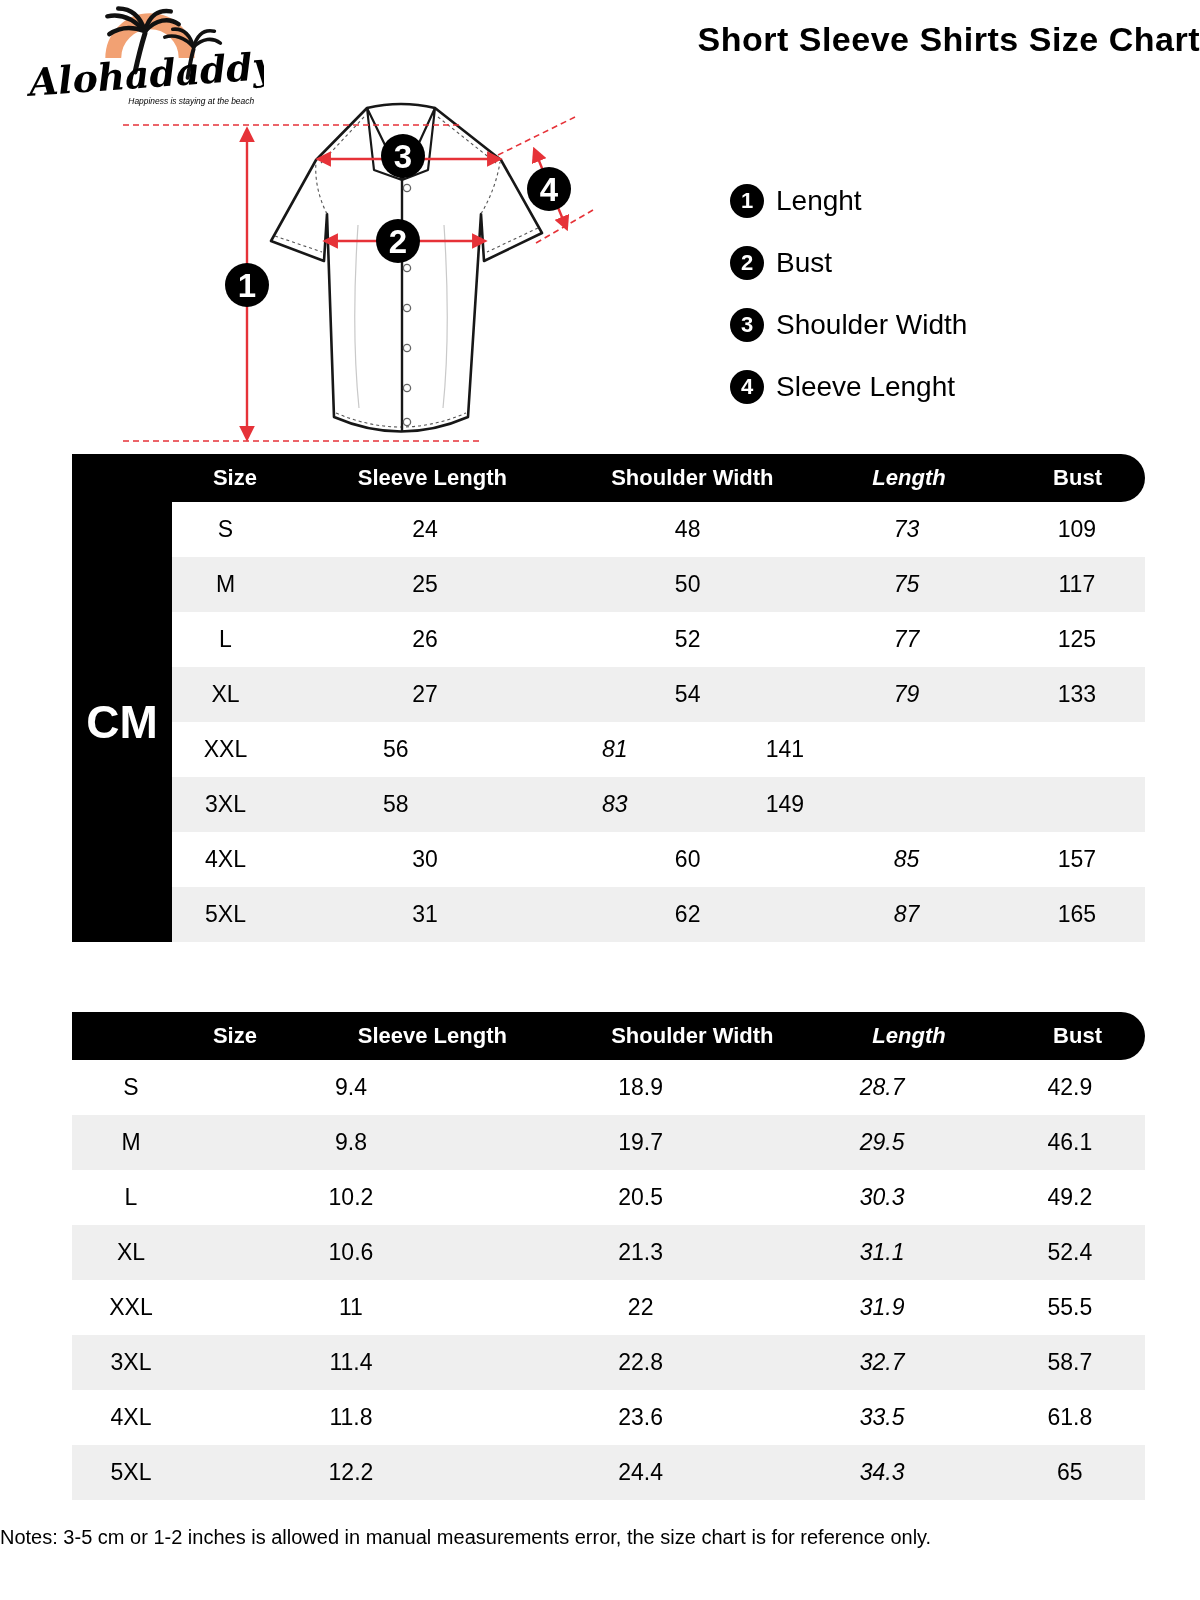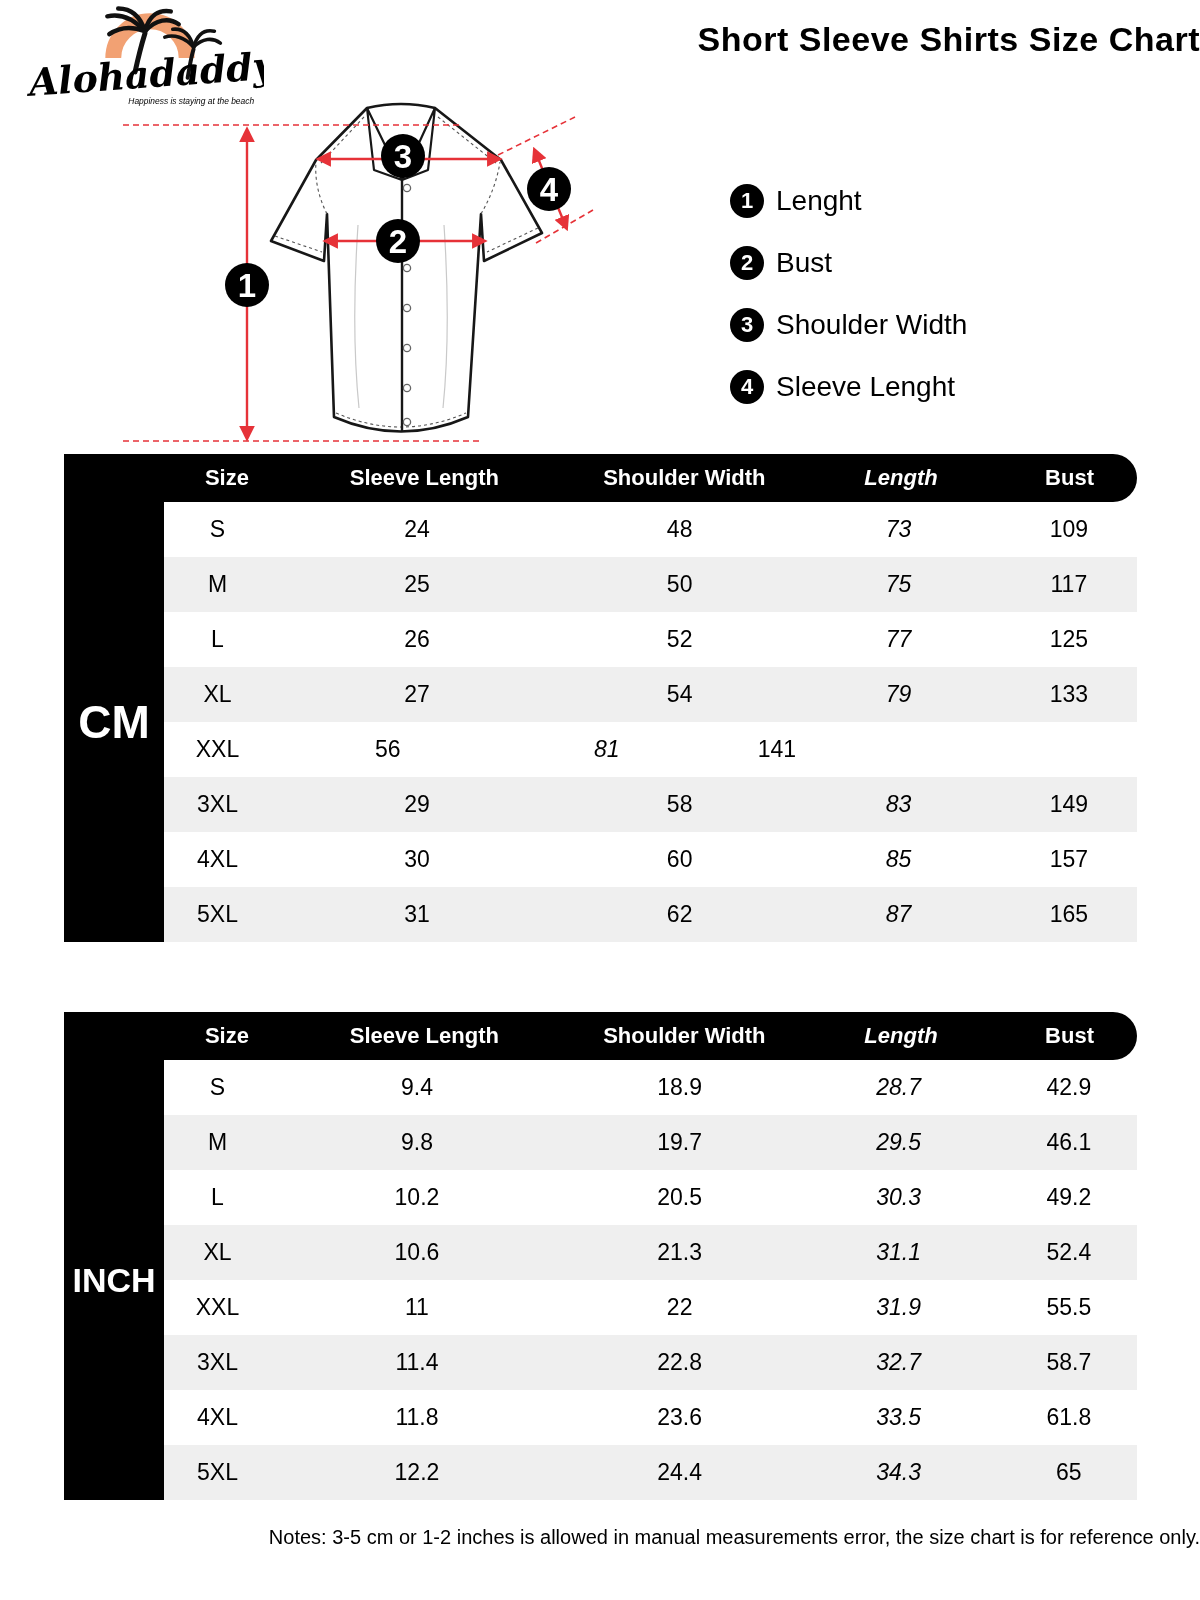--- a/index.html
+++ b/index.html
@@ -16,40 +16,40 @@
   .diagram { position: relative; height: 347px; }
   .shirt-svg { position: absolute; left: 115px; top: 0; width: 485px; height: 347px; }
   .legend { position: absolute; left: 730px; top: 84px; }
   .legend-item { display: flex; align-items: center; margin-bottom: 28px; height: 34px; }
   .badge { width: 34px; height: 34px; border-radius: 50%; background: #000; color: #fff;
     font-weight: bold; font-size: 22px; display: flex; align-items: center;
     justify-content: center; flex: none; }
   .legend-label { margin-left: 12px; font-size: 28px; }
 
   
-  .size-table { width: 1117px; margin-left: 20px; padding-left: 44px; }
+  .size-table { width: 1117px; margin-left: 28px; padding-left: 44px; }
   .size-table.cm { margin-top: 7px; }
   .size-table.inch { margin-top: 70px; }
   .thead { display: flex; height: 48px; background: #000;
     border-radius: 0 26px 26px 0; color: #fff; font-weight: bold; font-size: 22px; }
   .thead .spacer { width: 110px; flex: none; }
   .thead .cells { flex: 1; display: flex; align-items: center; }
   .hcell, .cell { text-align: center; }
   .c0 { width: 11%; } .c1 { width: 30%; } .c2 { width: 24%; } .c3 { width: 21%; font-style: italic; } .c4 { width: 14%; }
   .tbody { display: flex; }
   .side { width: 100px; flex: none; background: #000; color: #fff; display: flex;
     align-items: center; justify-content: center; font-weight: bold; }
   .cm .side { font-size: 46px; }
   .inch .side { font-size: 34px; }
   .rows { flex: 1; }
   .trow { display: flex; height: 55px; align-items: center; font-size: 23px; }
   .trow:nth-child(even) { background: #efefef; }
 
   
-  .notes { margin-top: 26px; text-align: right; font-size: 20px; }
+  .notes { margin-top: 26px; text-align: left; font-size: 20px; }
 </style>
 </head>
 <body>
 
 <div class="header">
   <svg class="logo" viewBox="0 0 240 100">
     <g>
       <path d="M88 52 A37 37 0 0 1 162 52" fill="none" stroke="#f2a173" stroke-width="16"></path>
       <g stroke="#111" fill="none" stroke-linecap="round">
         <path d="M110 66 C113 52 116 40 120 27" stroke-width="5"></path>
@@ -198,21 +198,20 @@
           <div class="cell c4">133</div>
         </div>
         <div class="trow">
           <div class="cell c0">XXL</div>
           <div class="cell c2">56</div>
           <div class="cell c3">81</div>
           <div class="cell c4">141</div>
         </div>
         <div class="trow">
           <div class="cell c0">3XL</div>
-          <div class="cell c1">29</div>
           <div class="cell c2">58</div>
           <div class="cell c3">83</div>
           <div class="cell c4">149</div>
         </div>
         <div class="trow">
           <div class="cell c0">4XL</div>
           <div class="cell c1">30</div>
           <div class="cell c2">60</div>
           <div class="cell c3">85</div>
           <div class="cell c4">157</div>
@@ -233,21 +232,20 @@
     <div class="spacer"></div>
     <div class="cells">
       <div class="hcell c0">Size</div>
       <div class="hcell c1">Sleeve Length</div>
       <div class="hcell c2">Shoulder Width</div>
       <div class="hcell c3">Length</div>
       <div class="hcell c4">Bust</div>
     </div>
   </div>
   <div class="tbody">
-    <div class="side">INCH</div>
     <div class="rows">
         <div class="trow">
           <div class="cell c0">S</div>
           <div class="cell c1">9.4</div>
           <div class="cell c2">18.9</div>
           <div class="cell c3">28.7</div>
           <div class="cell c4">42.9</div>
         </div>
         <div class="trow">
           <div class="cell c0">M</div>

